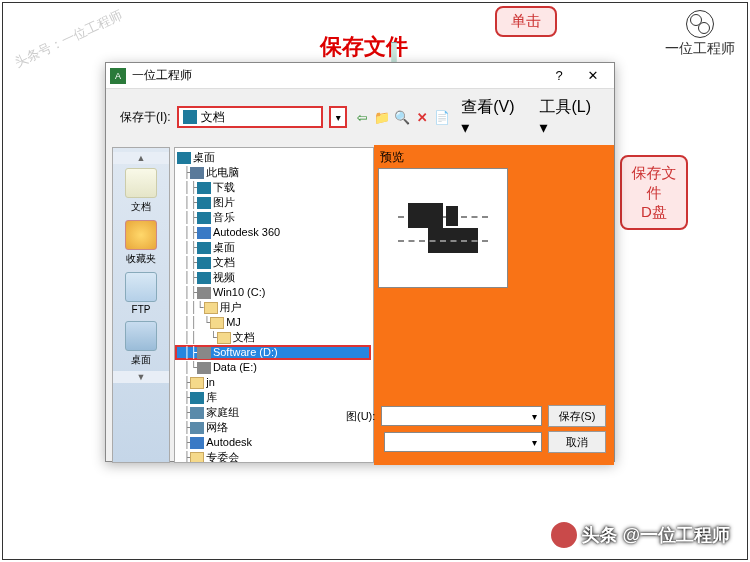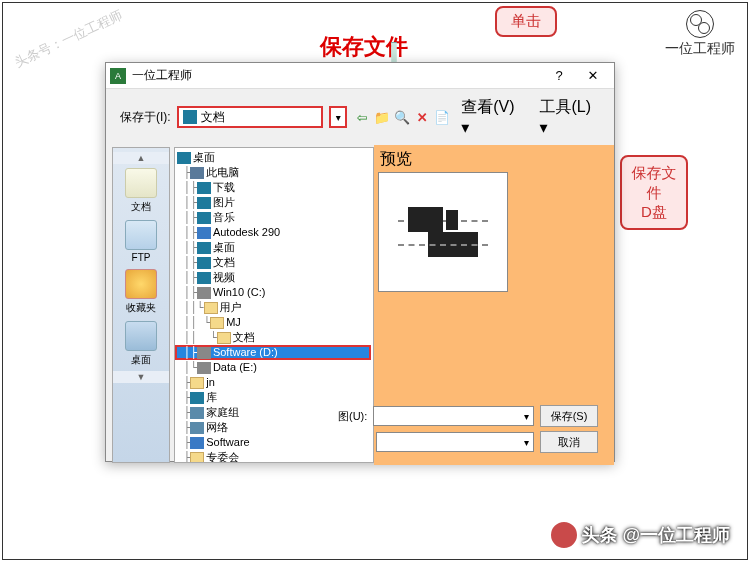--- a/index.html
+++ b/index.html
@@ -50,32 +50,32 @@
 .tree-panel .ticn { width: 14px; height: 12px; display: inline-block; margin-right: 2px; vertical-align: middle; }
 .fld-blue { background: #1e7a9c; }
 .fld-yel { background: #f5d98a; border: 1px solid #caa860; }
 .fld-pc { background: #5a7a9a; }
 .fld-drv { background: #888; }
 .fld-net { background: #5a8aaa; }
 .fld-cloud { background: #3a7ac5; }
 .sel-row { background: #2686e0; color: #fff; border: 2px solid #d33; padding: 0; margin-left: -2px; }
 .tree-guides { color: #888; font-family: monospace; }
 
-.preview-area { flex: 1; background: #fdba74; padding: 4px; font-size: 16px; }
+.preview-area { flex: 1; background: #f97316; padding: 4px; font-size: 12px; }
 .preview-area .plbl { margin-bottom: 2px; padding-left: 2px; }
 .preview-box { width: 130px; height: 120px; background: #fff; border: 1px solid #888; margin-bottom: 8px; display: flex; align-items: center; justify-content: center; }
 .preview-box .dwg { width: 90px; height: 60px; position: relative; }
 .dwg .s1,.dwg .s2,.dwg .s3 { position: absolute; background: #222; }
 .dwg .s1 { left: 10px; top: 5px; width: 35px; height: 25px; }
 .dwg .s2 { left: 30px; top: 30px; width: 50px; height: 25px; }
 .dwg .s3 { left: 48px; top: 8px; width: 12px; height: 20px; }
 .dwg::before,.dwg::after { content: ""; position: absolute; border-top: 2px dashed #888; width: 90px; }
 .dwg::before { top: 18px; } .dwg::after { top: 42px; }
 
-.bottom-controls { position: absolute; right: 16px; bottom: 8px; width: 260px; font-size: 11px; }
+.bottom-controls { position: absolute; right: 8px; bottom: 8px; width: 260px; font-size: 11px; }
 .bc-row { display: flex; align-items: center; gap: 6px; margin-top: 4px; }
 .bc-row .sel2 { flex: 1; height: 20px; background: #fff; border: 1px solid #888; display: flex; align-items: center; justify-content: flex-end; padding: 0 4px; font-size: 10px; }
 .bc-row button { width: 58px; height: 22px; font-size: 11px; background: #efefef; border: 1px solid #999; }
 .watermark-br { position: absolute; right: 20px; bottom: 12px; display: flex; align-items: center; gap: 2px; font-size: 18px; color: #fff; text-shadow: 0 0 4px #000, 0 0 2px #000; font-weight: bold; }
 .watermark-br .avatar { width: 30px; height: 30px; background: #c94a4a; border: 2px solid #fff; border-radius: 50%; }
 </style>
 </head>
 <body>
 
 <div class="main-border"></div>
@@ -120,47 +120,47 @@
       <span>📄</span>
     </div>
     <span class="toolbtn"><span>查看(V)</span> ▾</span>
     <span class="toolbtn"><span>工具(L)</span> ▾</span>
   </div>
 
   <div class="body-area">
     <div class="sidebar">
       <div class="sarrow">▲</div>
       <div class="sitem"><div class="sicn ic-doc"></div><span>文档</span></div>
+      <div class="sitem"><div class="sicn ic-fav"></div><span>收藏夹</span></div>
       <div class="sitem"><div class="sicn ic-ftp"></div><span>FTP</span></div>
-      <div class="sitem"><div class="sicn ic-fav"></div><span>收藏夹</span></div>
       <div class="sitem"><div class="sicn ic-desk"></div><span>桌面</span></div>
       <div class="sarrow">▼</div>
     </div>
 
     <div class="tree-panel">
       <div class="ln"><span class="ticn fld-blue"></span><span>桌面</span></div>
       <div class="ln"><span class="tree-guides"> ├</span><span class="ticn fld-pc"></span><span>此电脑</span></div>
       <div class="ln"><span class="tree-guides"> │├</span><span class="ticn fld-blue"></span><span>下载</span></div>
       <div class="ln"><span class="tree-guides"> │├</span><span class="ticn fld-blue"></span><span>图片</span></div>
       <div class="ln"><span class="tree-guides"> │├</span><span class="ticn fld-blue"></span><span>音乐</span></div>
-      <div class="ln"><span class="tree-guides"> │├</span><span class="ticn fld-cloud"></span><span>Autodesk 290</span></div>
+      <div class="ln"><span class="tree-guides"> │├</span><span class="ticn fld-cloud"></span><span>Autodesk 360</span></div>
       <div class="ln"><span class="tree-guides"> │├</span><span class="ticn fld-blue"></span><span>桌面</span></div>
       <div class="ln"><span class="tree-guides"> │├</span><span class="ticn fld-blue"></span><span>文档</span></div>
       <div class="ln"><span class="tree-guides"> │├</span><span class="ticn fld-blue"></span><span>视频</span></div>
       <div class="ln"><span class="tree-guides"> │├</span><span class="ticn fld-drv"></span><span>Win10 (C:)</span></div>
       <div class="ln"><span class="tree-guides"> ││└</span><span class="ticn fld-yel"></span><span>用户</span></div>
       <div class="ln"><span class="tree-guides"> ││ └</span><span class="ticn fld-yel"></span><span>MJ</span></div>
       <div class="ln"><span class="tree-guides"> ││  └</span><span class="ticn fld-yel"></span><span>文档</span></div>
       <div class="ln sel-row"><span class="tree-guides" style="color:#fff"> │├</span><span class="ticn fld-drv"></span><span>Software (D:)</span></div>
       <div class="ln"><span class="tree-guides"> │└</span><span class="ticn fld-drv"></span><span>Data (E:)</span></div>
       <div class="ln"><span class="tree-guides"> ├</span><span class="ticn fld-yel"></span><span>jn</span></div>
       <div class="ln"><span class="tree-guides"> ├</span><span class="ticn fld-blue"></span><span>库</span></div>
       <div class="ln"><span class="tree-guides"> ├</span><span class="ticn fld-net"></span><span>家庭组</span></div>
       <div class="ln"><span class="tree-guides"> ├</span><span class="ticn fld-net"></span><span>网络</span></div>
-      <div class="ln"><span class="tree-guides"> ├</span><span class="ticn fld-cloud"></span><span>Software</span></div>
+      <div class="ln"><span class="tree-guides"> ├</span><span class="ticn fld-cloud"></span><span>Autodesk</span></div>
       <div class="ln"><span class="tree-guides"> ├</span><span class="ticn fld-yel"></span><span>专委会</span></div>
 
     </div>
 
     <div class="preview-area">
       <div class="plbl">预览</div>
       <div class="preview-box">
         <div class="dwg">
             <div class="s1"></div>
             <div class="s2"></div>

